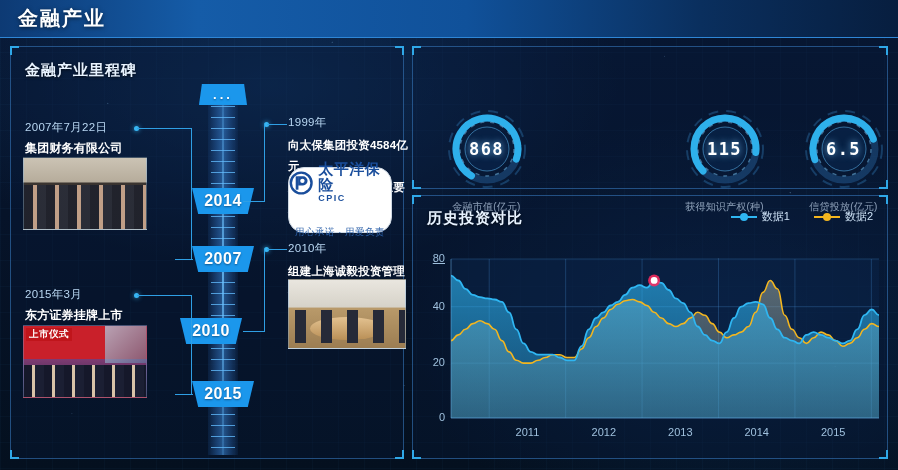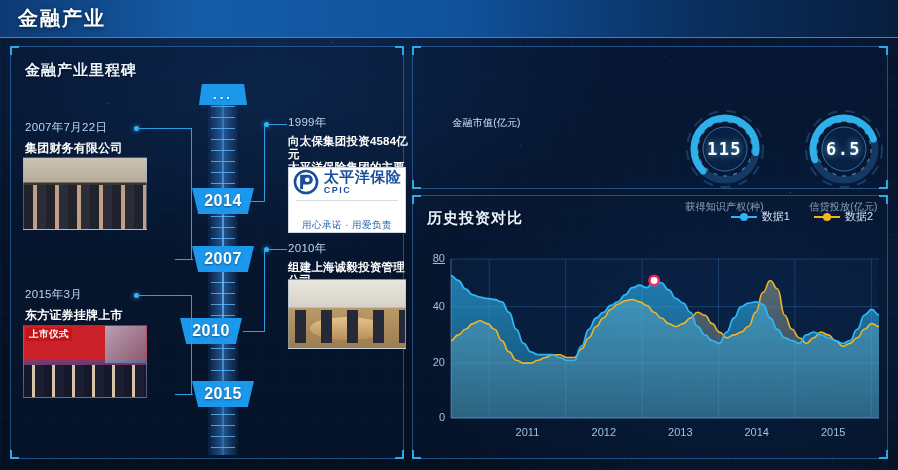--- a/index.html
+++ b/index.html
@@ -99,21 +99,21 @@
     box-shadow:0 1px 7px rgba(24,140,230,.55);
     text-shadow:0 1px 2px rgba(0,30,60,.5);
   }
   .chip-left  { width:62px; clip-path: polygon(0 0, 100% 0, 90% 100%, 10% 100%); }
   .chip-dots  { width:48px; height:21px; font-size:13px; letter-spacing:3px;
                 clip-path: polygon(6% 0, 94% 0, 100% 100%, 0 100%); }
 
   .label-block{ position:absolute; }
   .lb-date{ color:#b9d7f2; font-size:11.5px; margin-bottom:5px; letter-spacing:.3px; }
   .lb-text{ color:#ffffff; font-size:12px; font-weight:bold; margin-bottom:6px; letter-spacing:.2px; }
-  .lb-text2{ color:#ffffff; font-size:11.5px; font-weight:bold; line-height:13px; letter-spacing:.2px; }
+  .lb-text2{ color:#ffffff; font-size:11.5px; font-weight:bold; line-height:21px; letter-spacing:.2px; }
 
   .connector{ position:absolute; border-color:#2f9fe4; border-style:solid; }
   .dot{ position:absolute; width:5px; height:5px; border-radius:50%; background:#37b6f3;
         box-shadow:0 0 5px rgba(55,182,243,.9); }
 
   
   .photo{ position:absolute; overflow:hidden; border:1px solid rgba(120,175,230,.35); }
   .photo .ph-cap{ position:absolute; left:2px; top:2px; color:#fff; font-size:9.5px;
                   font-weight:bold; background:rgba(190,20,25,.85); padding:0 3px; letter-spacing:.5px; }
   .ph-a{ background:
@@ -215,21 +215,21 @@
 
     <span class="dot" style="left:253px; top:75px;"></span>
     <div class="connector" style="left:256px; top:77px; width:20px; height:1px; border-width:1px 0 0 0;"></div>
     <div class="connector" style="left:253px; top:77px; width:1px; height:78px; border-width:0 0 0 1px;"></div>
     <div class="connector" style="left:232px; top:154px; width:22px; height:1px; border-width:1px 0 0 0;"></div>
     <div class="label-block" style="left:277px; top:68px; width:125px;">
       <div class="lb-date">1999年</div>
       <div class="lb-text2">向太保集团投资4584亿元</div>
       <div class="lb-text2">太平洋保险集团的主要股东</div>
     </div>
-    <div class="logo-card" style="left:277px; top:120px; width:118px; height:66px;">
+    <div class="logo-card" style="left:277px; top:120px; width:104px; height:66px;border-radius:16px;">
       <div class="logo-row">
         <svg class="logo-mark" viewBox="0 0 40 40">
           <circle cx="20" cy="20" r="17" fill="none" stroke="#1a4e9c" stroke-width="4"></circle>
           <rect x="11" y="9" width="4.5" height="22" fill="#1a4e9c"></rect>
           <path d="M15 9 h8 a7.5 7.5 0 0 1 0 15 h-8 z" fill="#1a4e9c"></path>
           <circle cx="22" cy="16.5" r="3.6" fill="#ffffff"></circle>
         </svg>
         <div>
           <div class="logo-cn">太平洋保险</div>
           <div class="logo-en">CPIC</div>
@@ -267,20 +267,30 @@
     </div>
   </div>
 
   <div class="panel" id="panel-kpi">
     <span class="corner c-tl"></span>
     <span class="corner c-tr"></span>
     <span class="corner c-bl"></span>
     <span class="corner c-br"></span>
 
     <div class="gauge-wrap" style="left:14px;">
+      <div class="gauge">
+        <svg width="84" height="84" viewBox="0 0 84 84">
+          <circle cx="42" cy="42" r="31" fill="none" stroke="rgba(50,120,190,.35)" stroke-width="7"></circle>
+          <circle cx="42" cy="42" r="31" fill="none" stroke="#2fb6f2" stroke-width="7" stroke-dasharray="140 195" stroke-linecap="round" transform="rotate(120 42 42)" opacity=".95"></circle>
+          <circle cx="42" cy="42" r="22" fill="rgba(8,34,70,.85)" stroke="rgba(90,180,240,.55)" stroke-width="1"></circle>
+          <circle cx="42" cy="42" r="38" fill="none" stroke="rgba(60,150,220,.3)" stroke-width="2" stroke-dasharray="10 8"></circle>
+          <circle cx="42" cy="42" r="27" fill="none" stroke="rgba(120,200,250,.5)" stroke-width="1.4" stroke-dasharray="4 6"></circle>
+        </svg>
+        <div class="gauge-value">868</div>
+      </div>
       <div class="gauge-label">金融市值(亿元)</div>
     </div>
 
 
     <div class="gauge-wrap" style="left:252px;">
       <div class="gauge">
         <svg width="84" height="84" viewBox="0 0 84 84">
           <circle cx="42" cy="42" r="31" fill="none" stroke="rgba(50,120,190,.35)" stroke-width="7"></circle>
           <circle cx="42" cy="42" r="31" fill="none" stroke="#2fb6f2" stroke-width="7" stroke-dasharray="125 195" stroke-linecap="round" transform="rotate(135 42 42)" opacity=".95"></circle>
           <circle cx="42" cy="42" r="22" fill="rgba(8,34,70,.85)" stroke="rgba(90,180,240,.55)" stroke-width="1"></circle>

